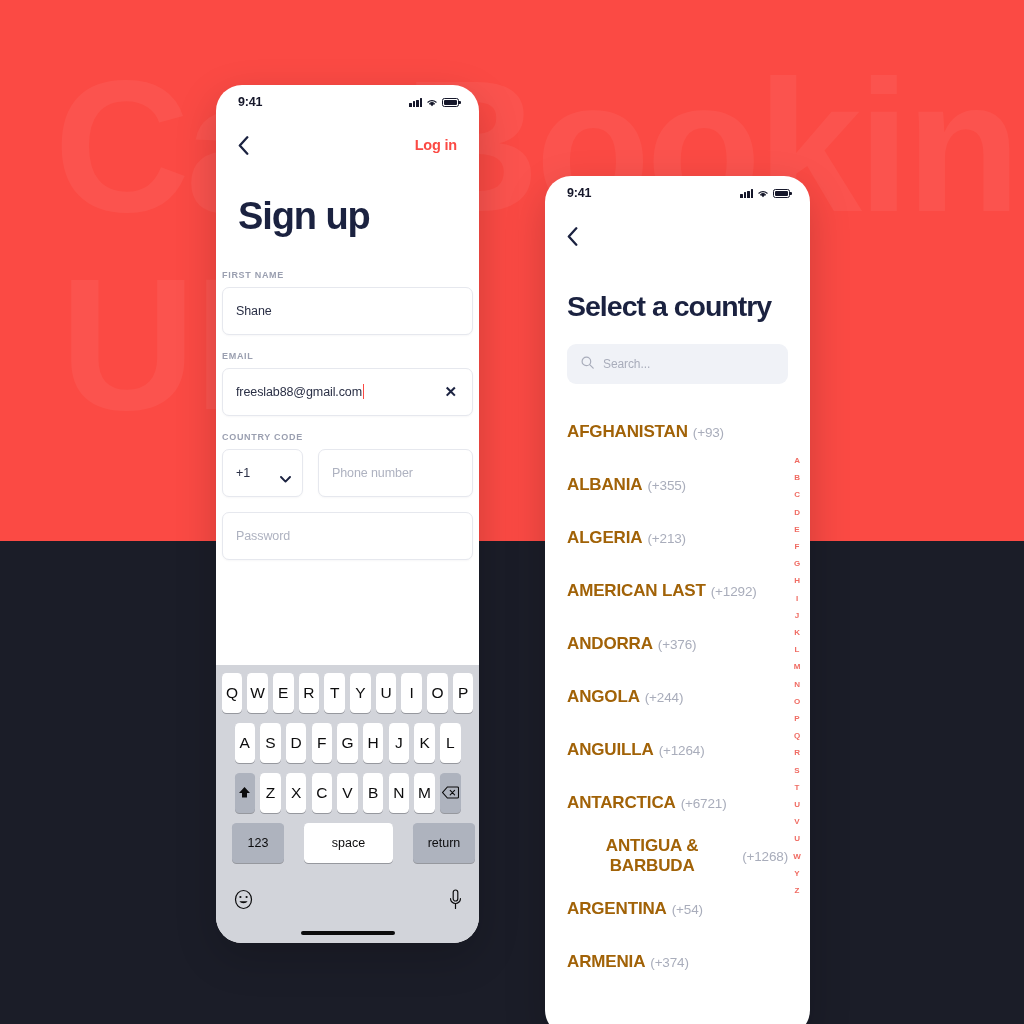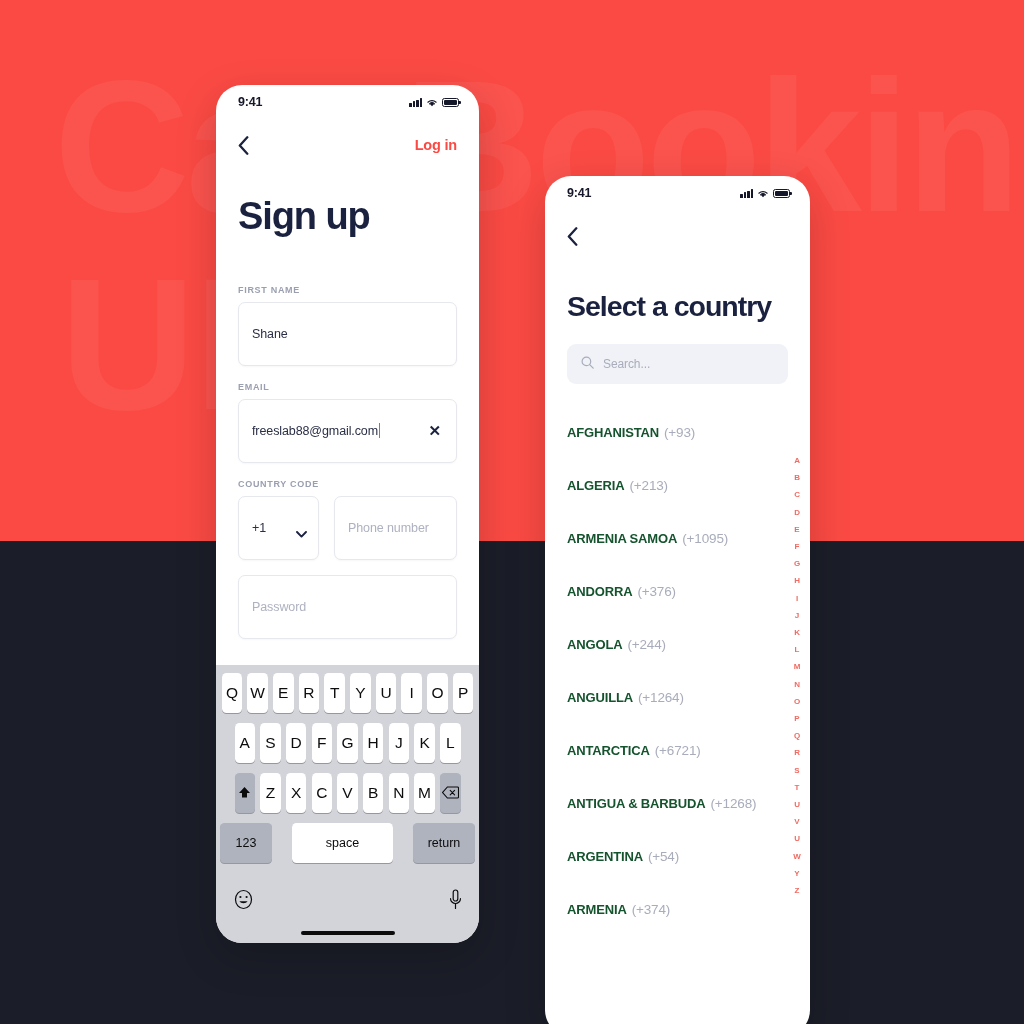--- a/index.html
+++ b/index.html
@@ -87,30 +87,30 @@
 
   
   .page-title {
     font-size:38px; font-weight:700; color:#1B2240;
     letter-spacing:-1.1px; padding:0 22px; line-height:1.05;
   }
   #title-signup  { margin-top:26px; }
   #title-country { margin-top:30px; font-size:28.5px; letter-spacing:-1px; }
 
   
-  .form { padding:0 22px; margin-top:48px; }
+  .form { padding:0 6px; margin-top:33px; }
   .field-label {
     font-size:9px; font-weight:700; color:#9A9FB0;
     letter-spacing:0.7px; margin-bottom:7px; text-transform:uppercase;
   }
   .row { display:flex; gap:15px; }
   .col { flex:1; }
   .input-box {
     border:1px solid #E6E8EE; border-radius:7px;
-    height:64px; display:flex; align-items:center;
+    height:48px; display:flex; align-items:center;
     padding:0 13px; background:#fff;
     box-shadow:0 1px 2px rgba(25,30,60,0.035);
   }
   .input-val {
     font-size:12.5px; color:#2A2F45; letter-spacing:-0.1px;
   }
   .input-ph {
     font-size:12.5px; color:#AEB2C0; letter-spacing:-0.1px;
   }
   .email-row { margin-top:16px; }
@@ -147,21 +147,21 @@
   }
   .krow.r1 .key { width:20.5px; }
   .krow.r2 { padding:0 11px; }
   .krow.r2 .key { width:20.5px; }
   .krow.r3 { padding:0 1px; }
   .krow.r3 .key { width:20.5px; }
   .key.wide-fn {
     width:30px; background:#AEB3BE;
     box-shadow:0 1px 0 rgba(100,102,110,0.55);
   }
-  .krow.r4 { padding:0 4px; gap:20px; }
+  .krow.r4 { padding:0 4px; gap:20px;margin-left:12px; }
   .key.num { width:52px; background:#AEB3BE; font-size:12.5px; }
   .key.space { flex:1; font-size:12.5px; }
   .key.ret { width:62px; background:#AEB3BE; font-size:12.5px; }
   .kbar {
     height:58px; display:flex; align-items:center;
     justify-content:space-between; padding:0 17px;
   }
   .home-ind {
     width:94px; height:4.4px; background:#0C0C0D;
     border-radius:3px; margin:0 auto 8px;
@@ -174,22 +174,23 @@
     display:flex; align-items:center; gap:9px; padding:0 14px;
   }
   .search-ph { font-size:12px; color:#A9ADBB; letter-spacing:-0.1px; }
 
   .country-list { margin-top:22px; padding:0 22px; }
   .country-item {
     height:53px; display:flex; align-items:center; gap:5px;
     cursor:pointer;
   }
   .c-name {
-    font-size:13px; font-weight:700; color:#14532d;
+    font-size:17px; font-weight:700; color:#a16207;
     letter-spacing:-0.15px;
+    text-align:center;
   }
   .c-code { font-size:13.5px; color:#A9ADBB; letter-spacing:-0.15px; }
 
   .alpha-index {
     position:absolute; right:9px; top:276px;
     display:flex; flex-direction:column; align-items:center;
     gap:0px; cursor:pointer;
   }
   .alpha-index span {
     font-size:8px; font-weight:700; color:#F06B62;
@@ -402,26 +403,30 @@
       <span class="search-ph">Search...</span>
     </div>
   </div>
 
   <div class="country-list" id="country-list">
       <div class="country-item">
         <span class="c-name">AFGHANISTAN</span>
         <span class="c-code">(+93)</span>
       </div>
       <div class="country-item">
+        <span class="c-name">ALBANIA</span>
+        <span class="c-code">(+355)</span>
+      </div>
+      <div class="country-item">
         <span class="c-name">ALGERIA</span>
         <span class="c-code">(+213)</span>
       </div>
       <div class="country-item">
-        <span class="c-name">ARMENIA SAMOA</span>
-        <span class="c-code">(+1095)</span>
+        <span class="c-name">AMERICAN LAST</span>
+        <span class="c-code">(+1292)</span>
       </div>
       <div class="country-item">
         <span class="c-name">ANDORRA</span>
         <span class="c-code">(+376)</span>
       </div>
       <div class="country-item">
         <span class="c-name">ANGOLA</span>
         <span class="c-code">(+244)</span>
       </div>
       <div class="country-item">

